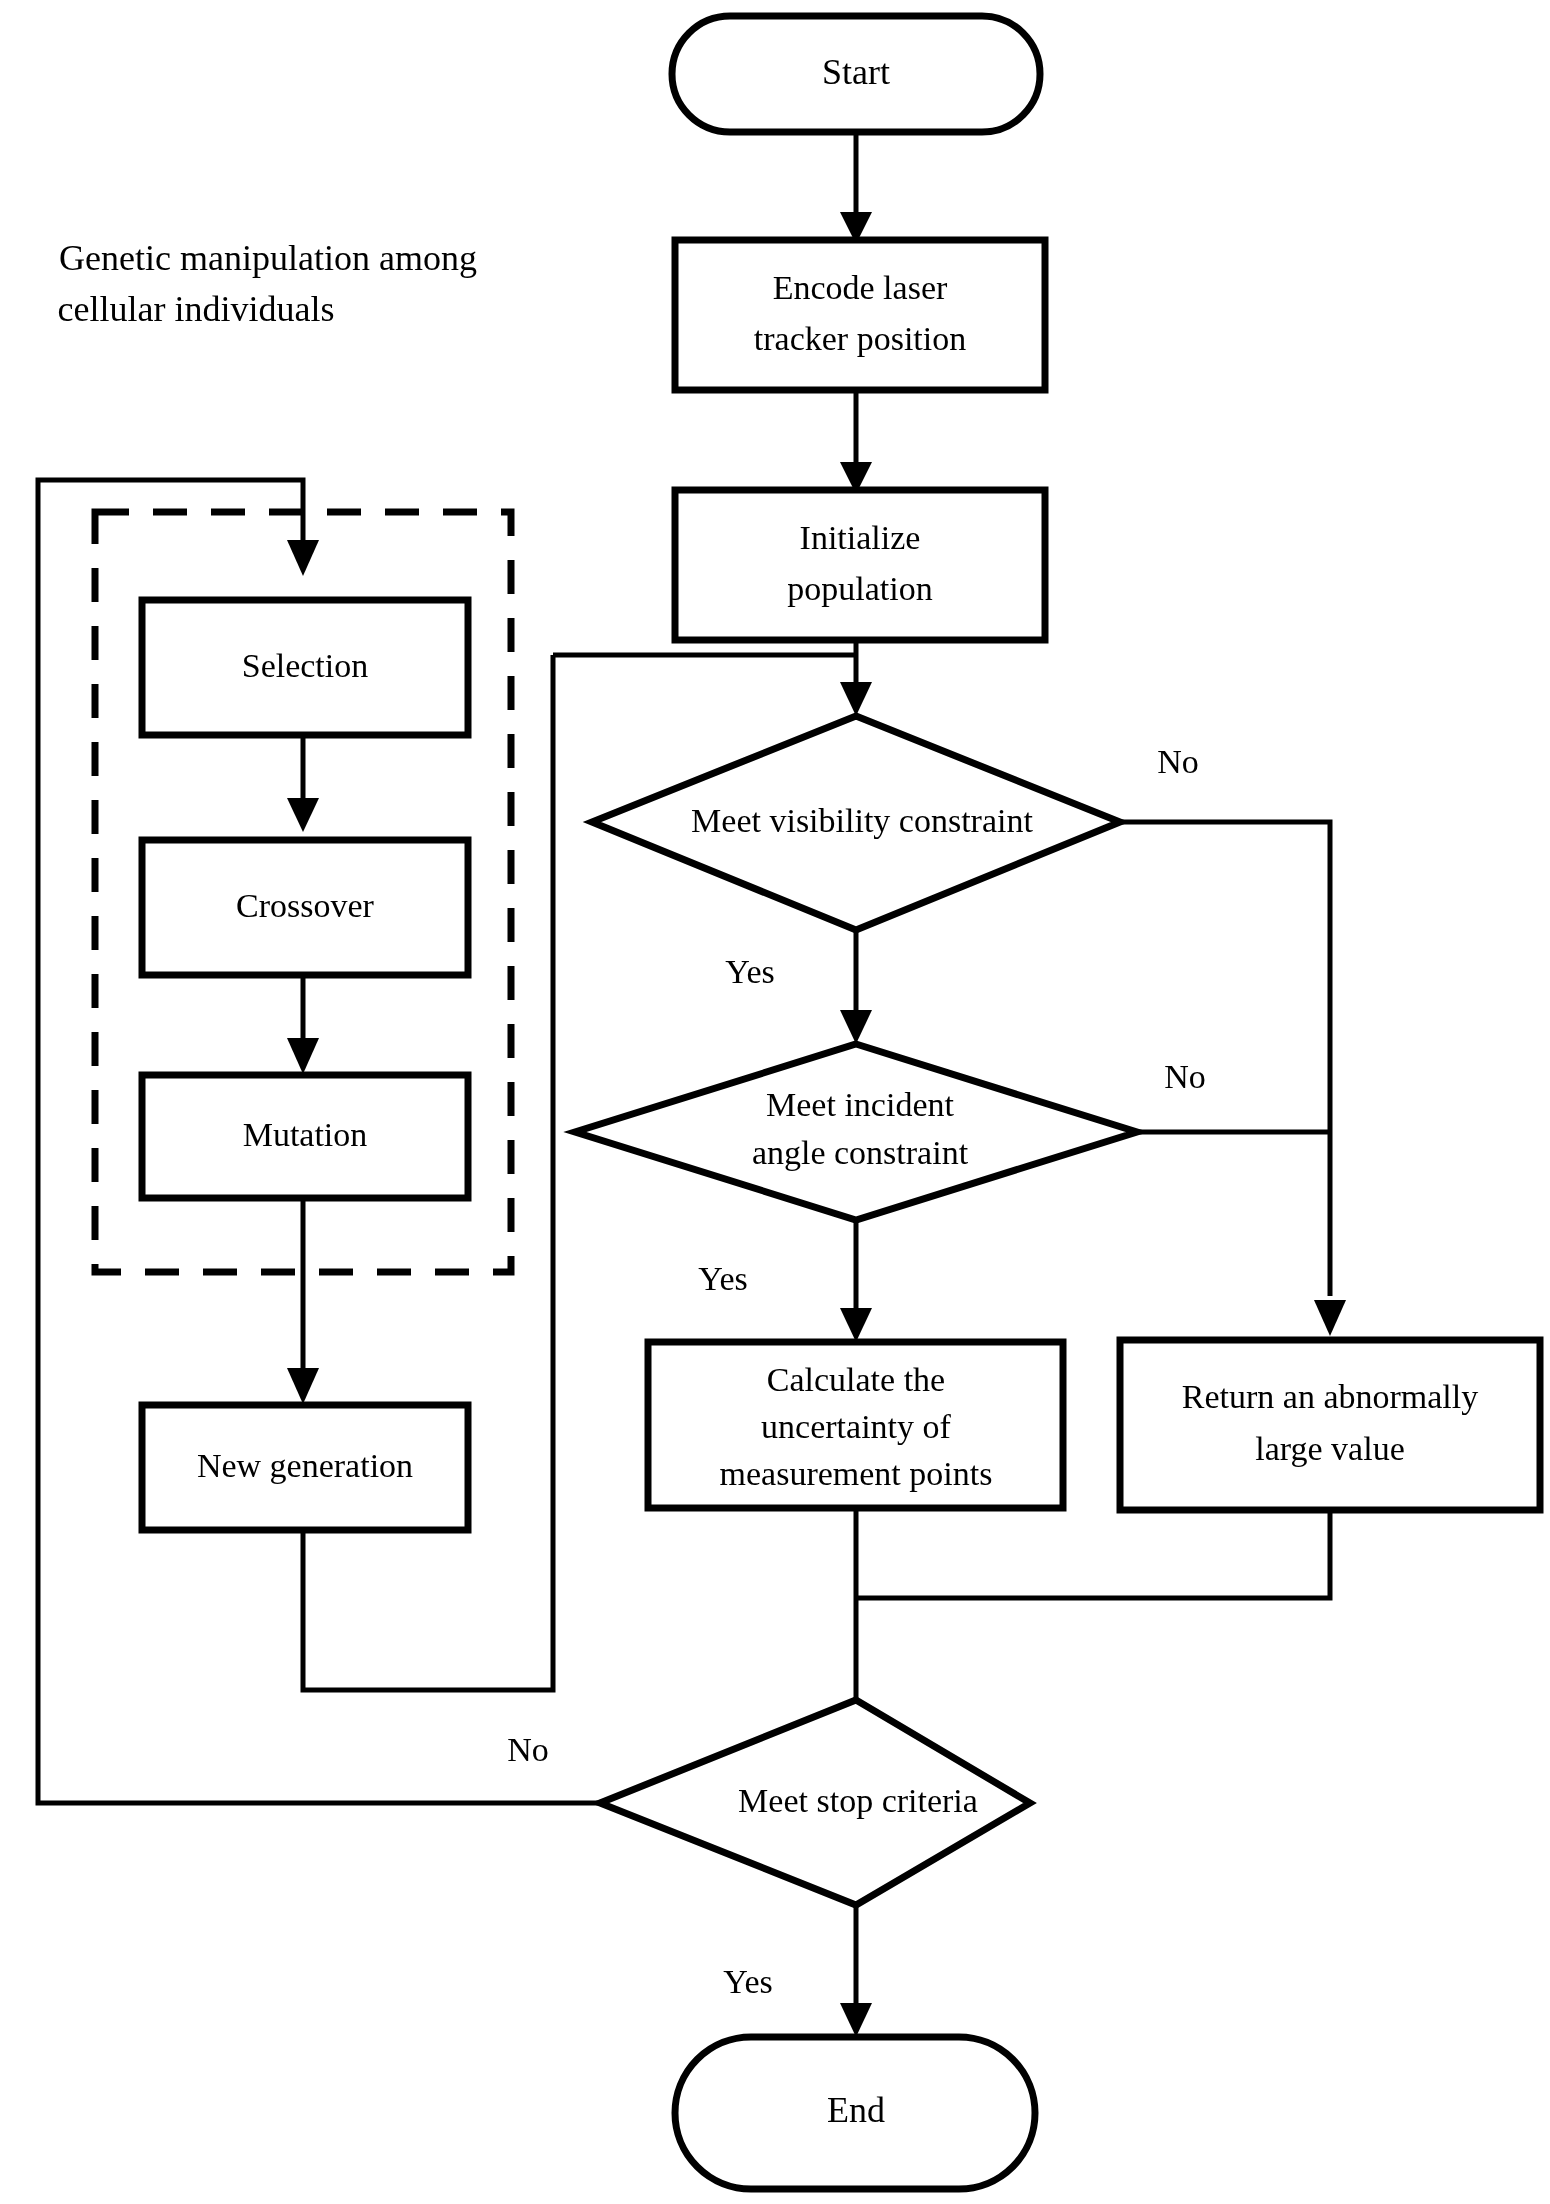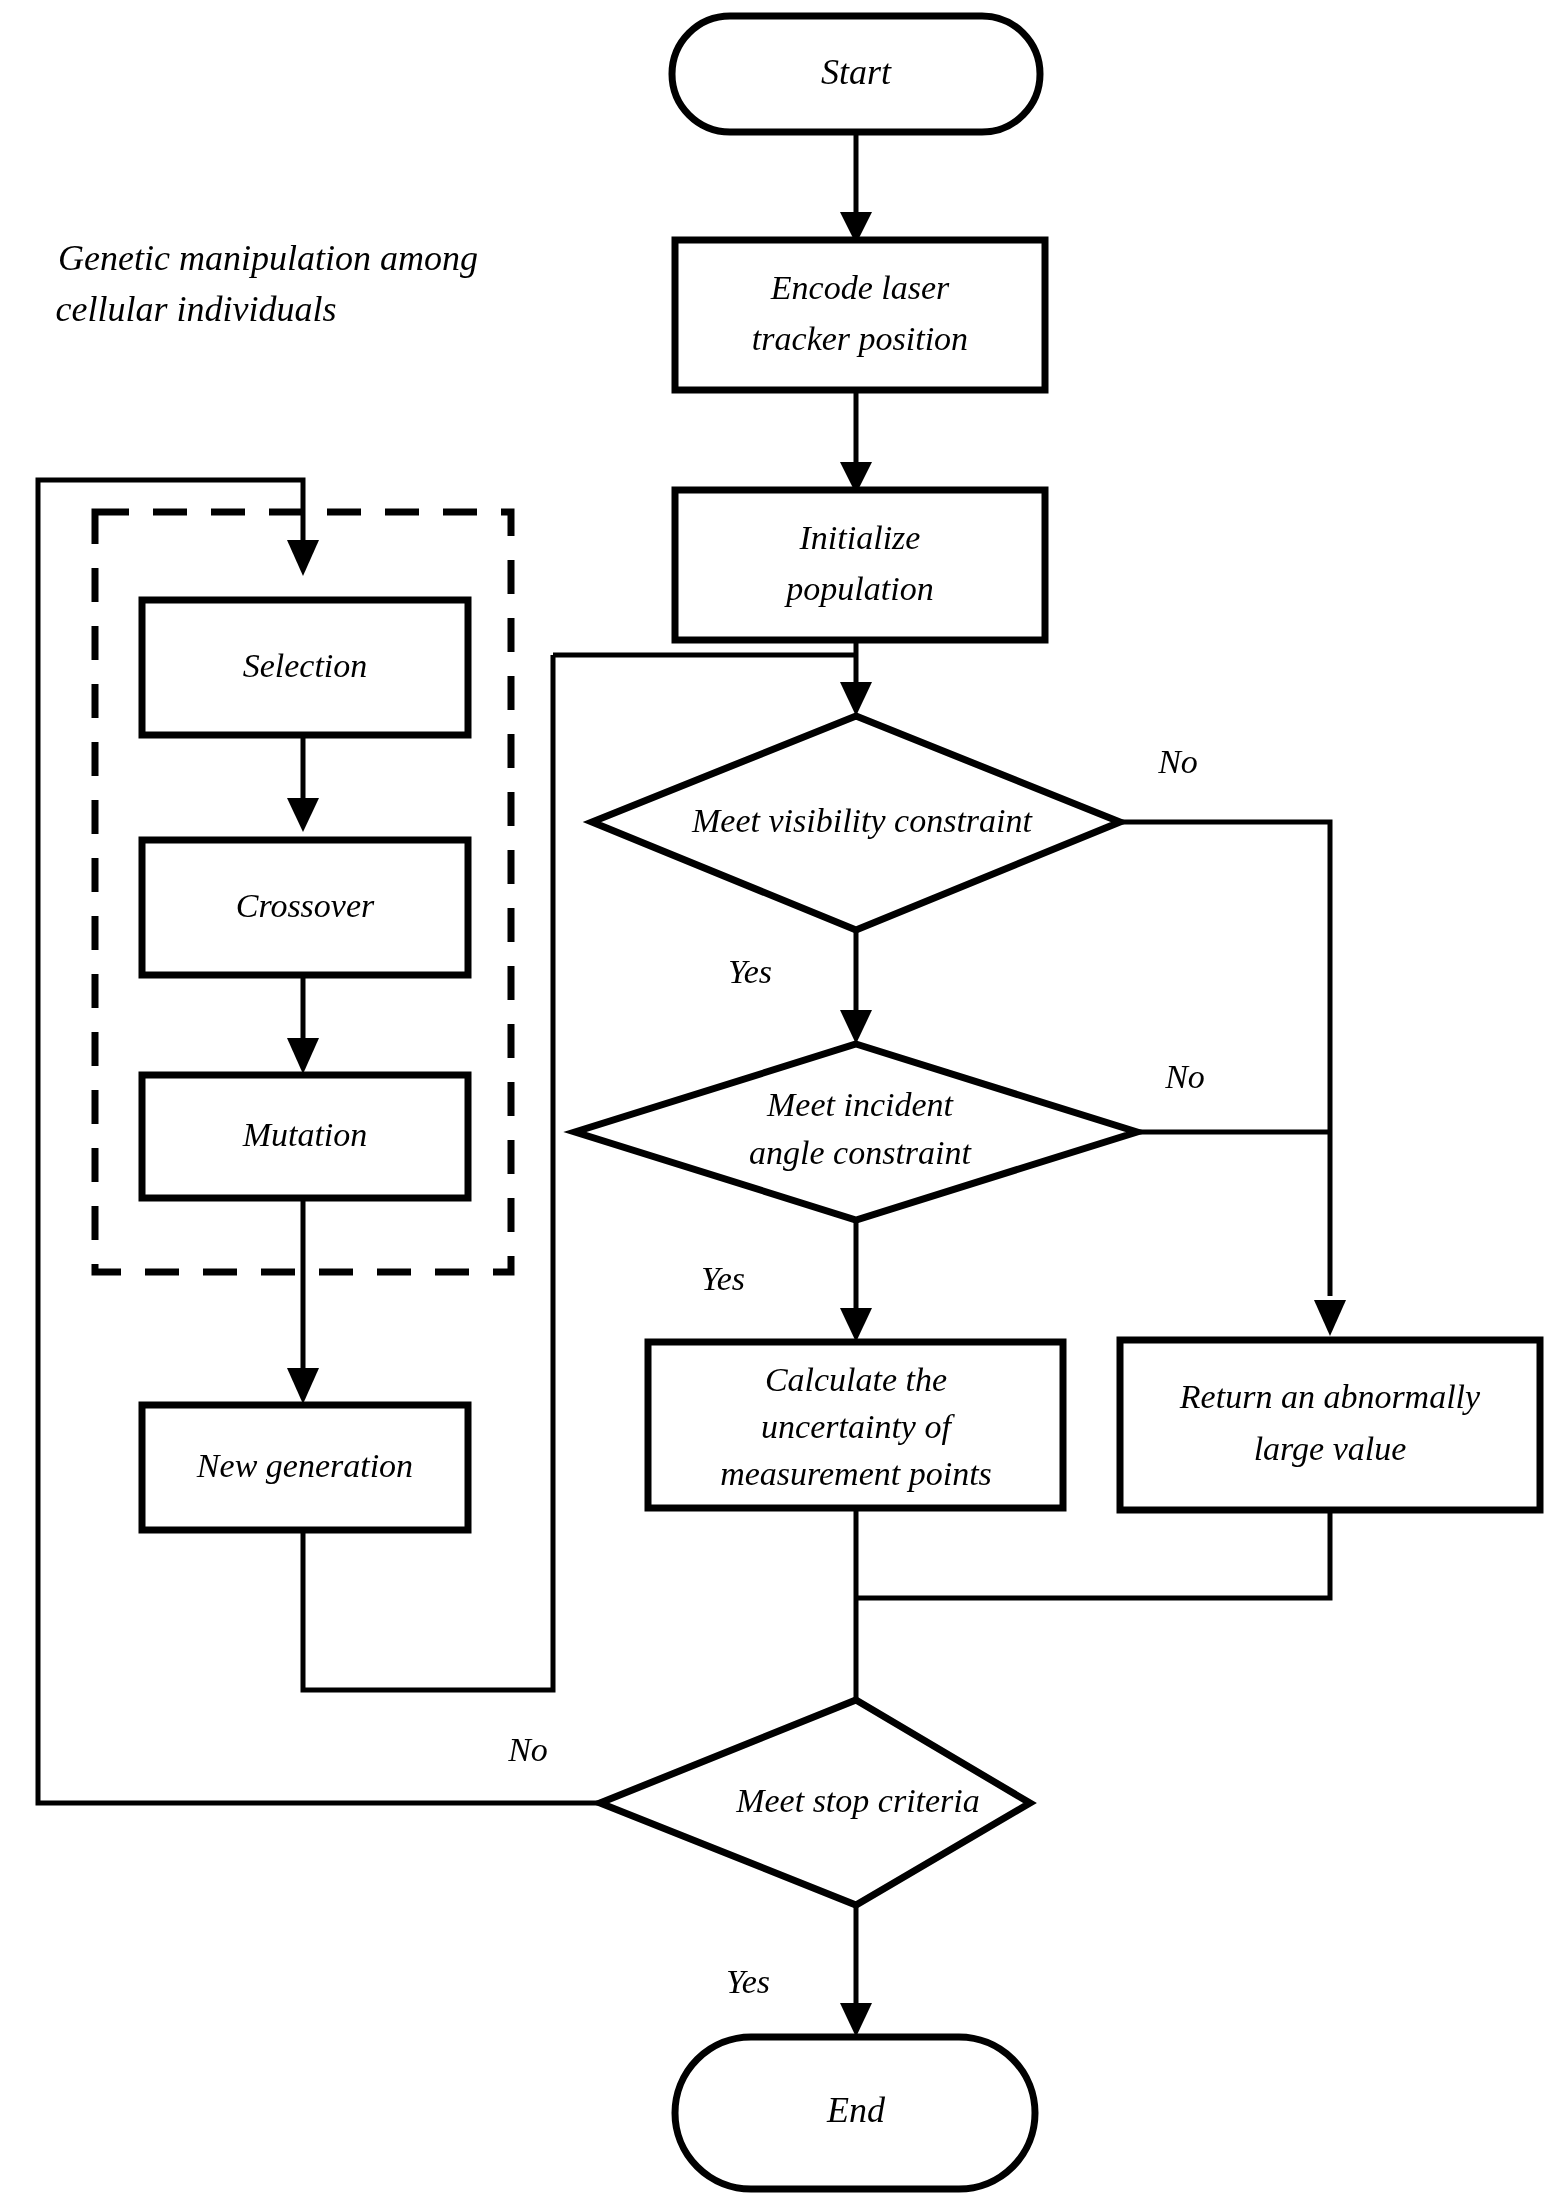--- a/index.html
+++ b/index.html
@@ -7,21 +7,20 @@
     padding: 0;
     background: #ffffff;
   }
   #flow-root {
     position: relative;
     width: 1550px;
     height: 2204px;
     background: #ffffff;
     font-family: "Liberation Serif", "DejaVu Serif", serif;
     overflow: hidden;
-    font-style: italic;
   }
   #flow-svg {
     position: absolute;
     inset: 0;
     width: 1550px;
     height: 2204px;
     display: block;
   }
   .shape-stroke {
     fill: #ffffff;

